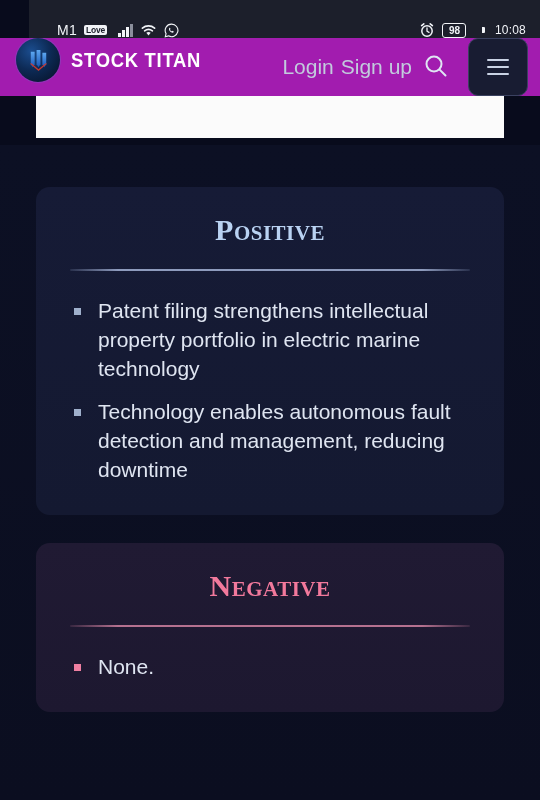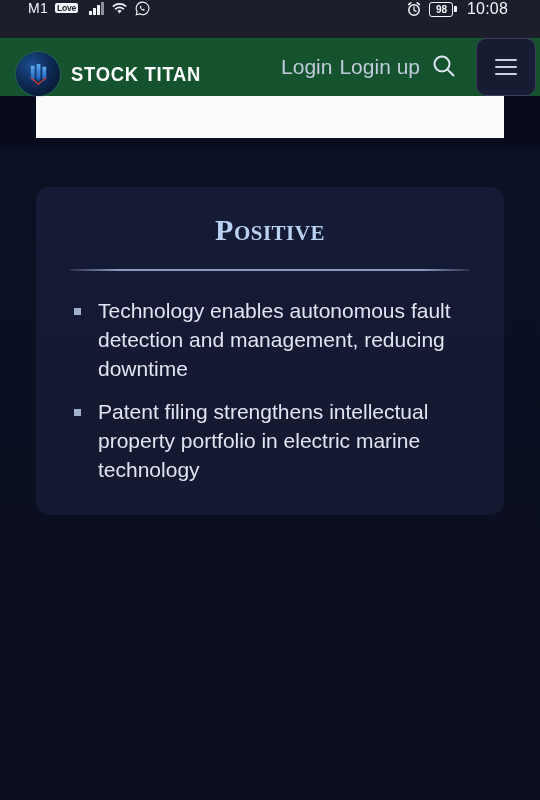--- a/index.html
+++ b/index.html
@@ -13,25 +13,26 @@
     background: #080b1c;
     color: #e8ecf5;
     position: relative;
   }
 
   
   .status-bar {
     height: 38px;
     background: #1c1f2b;
     display: flex;
-    align-items: flex-start;
+    align-items: flex-end;
     justify-content: space-between;
-    padding: 0 32px 0 28px;
+    padding: 0 14px 0 28px;
     position: relative;
     z-index: 40;
+    margin-left: 29px;
   }
   .sb-left, .sb-right {
     display: flex;
     align-items: center;
     gap: 7px;
   }
   .sb-carrier {
     font-size: 14px;
     letter-spacing: .3px;
     color: #f2f4f8;
@@ -55,57 +56,57 @@
   }
   .sig-bars i { width: 2.5px; background: #f2f4f8; display: block; }
   .sig-bars i:nth-child(1) { height: 4px; }
   .sig-bars i:nth-child(2) { height: 7px; }
   .sig-bars i:nth-child(3) { height: 10px; }
   .sig-bars i:nth-child(4) { height: 13px; background: #8b8f9c; }
   .sb-icon { display: flex; align-items: center; }
   .battery {
     display: flex;
     align-items: center;
-    gap: 1px;
+    gap: 16px;
   }
   .battery-body {
     border: 1.5px solid #f2f4f8;
     border-radius: 3px;
     padding: 0px 2px;
     font-size: 10px;
     font-weight: bold;
     line-height: 13px;
     color: #f2f4f8;
     min-width: 24px;
     text-align: center;
   }
   .battery-cap {
     width: 2.5px;
     height: 6px;
     background: #f2f4f8;
     border-radius: 0 1px 1px 0;
   }
   .sb-time {
-    font-size: 16px;
+    font-size: 12px;
     color: #f2f4f8;
     margin-left: 3px;
     letter-spacing: .2px;
   }
 
   
   .site-header {
     position: absolute;
     top: 38px;
     left: 0;
     right: 0;
     height: 58px;
-    background: #14532d;
-    display: flex;
-    align-items: flex-end;
-    padding: 0 4px 0 16px;
+    background: #a21caf;
+    display: flex;
+    align-items: flex-start;
+    padding: 0 12px 0 16px;
     z-index: 30;
   }
   .brand {
     display: flex;
     align-items: center;
     gap: 11px;
     flex: 0 0 auto;
   }
   .logo-circle {
     width: 44px;
@@ -350,21 +351,21 @@
         <path d="M6 5h4v13l-2 3-2-3z" fill="url(#lg)"></path>
         <path d="M12 3h4v15l-2 3-2-3z" fill="url(#lg)"></path>
         <path d="M18 6h4v12l-2 3-2-3z" fill="url(#lg)"></path>
         <path d="M5 17l9 8 9-8-2 0-7 6-7-6z" fill="#c9392e"></path>
       </svg>
     </span>
     <span class="brand-name">STOCK TITAN</span>
   </div>
   <nav class="header-nav">
     <a class="nav-link" href="#">Login</a>
-    <a class="nav-link" href="#">Login up</a>
+    <a class="nav-link" href="#">Sign up</a>
     <button class="search-btn">
       <span>
         <svg width="26" height="26" viewBox="0 0 26 26">
             <circle cx="11" cy="11" r="7.5" fill="none" stroke="#dfe6f3" stroke-width="2"></circle>
             <path d="M16.6 16.6 22.5 22.5" stroke="#dfe6f3" stroke-width="2" stroke-linecap="round"></path>
           </svg>
       </span>
     </button>
     <button class="menu-btn">
       <span></span>
@@ -373,19 +374,26 @@
     </button>
   </nav>
 </header>
 
 <main class="page">
 
   <section class="card card-positive">
     <h2 class="card-title title-positive">Positive</h2>
     <div class="divider divider-positive"></div>
     <ul class="bullets bullets-positive">
+      <li>Patent filing strengthens intellectual property portfolio in electric marine technology</li>
       <li>Technology enables autonomous fault detection and management, reducing downtime</li>
-      <li>Patent filing strengthens intellectual property portfolio in electric marine technology</li>
     </ul>
   </section>
 
+  <section class="card card-negative">
+    <h2 class="card-title title-negative">Negative</h2>
+    <div class="divider divider-negative"></div>
+    <ul class="bullets bullets-negative">
+      <li>None.</li>
+    </ul>
+  </section>
 
 </main>
 
 </body></html>

